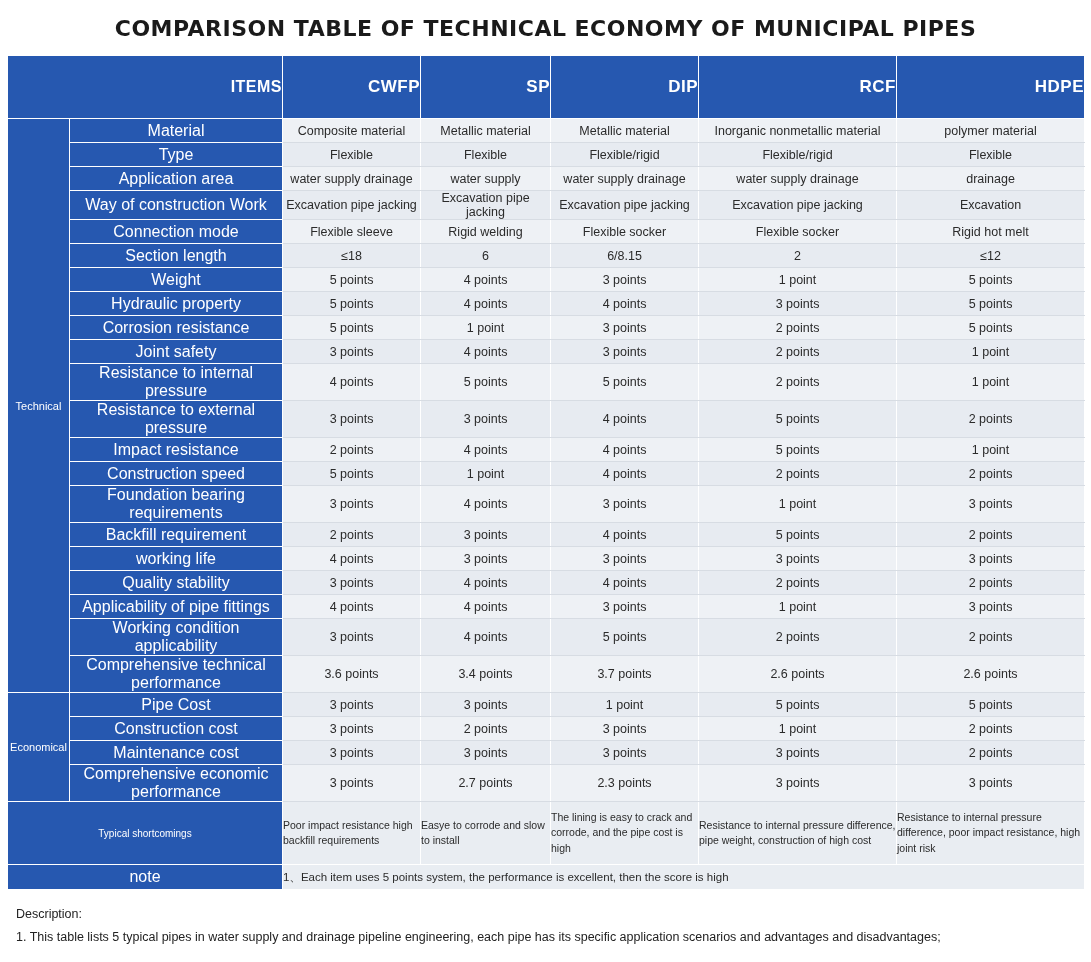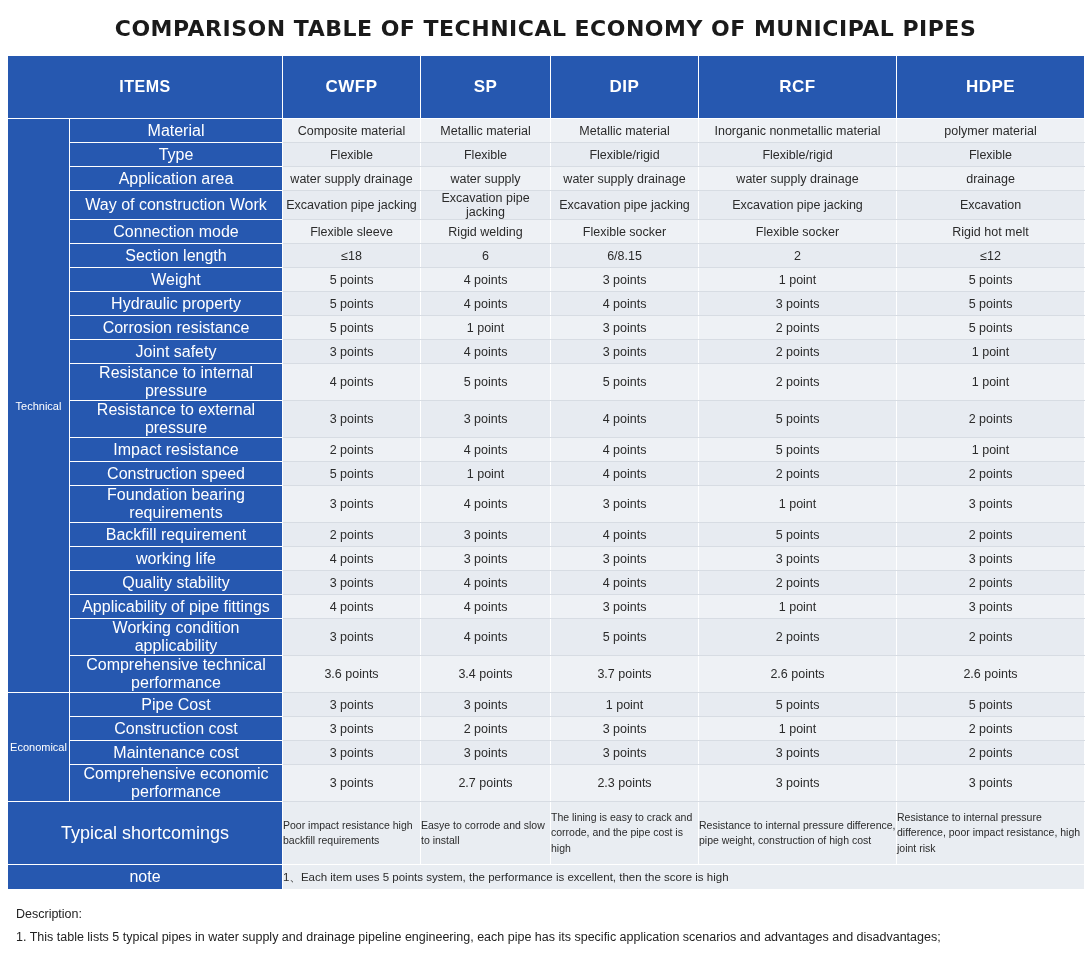--- a/index.html
+++ b/index.html
@@ -40,21 +40,21 @@
     border: 1px solid #ffffff;
     padding: 0;
     vertical-align: middle;
   }
   
   .hdr {
     background: #2658b0;
     color: #ffffff;
     font-size: 17px;
     font-weight: bold;
-    text-align: center;
+    text-align: right;
     height: 62px;
     letter-spacing: 0.5px;
   }
   .hdr-items {
     font-size: 16px;
   }
   
   .cat {
     background: #2658b0;
     color: #ffffff;
@@ -86,21 +86,21 @@
   }
   .cell.pts {
     font-size: 12.5px;
   }
   tr.band-a .cell { background: #eef1f5; }
   tr.band-b .cell { background: #e7ebf1; margin-top: 36px; }
   
   .short-lab {
     background: #2658b0;
     color: #ffffff;
-    font-size: 18px;
+    font-size: 10px;
     text-align: center;
     height: 62px;
     margin-left: 32px;
   }
   .short-cell {
     background: #e9edf2;
     color: #2b2b2b;
     font-size: 10.5px;
     text-align: left;
     padding: 6px 8px;

